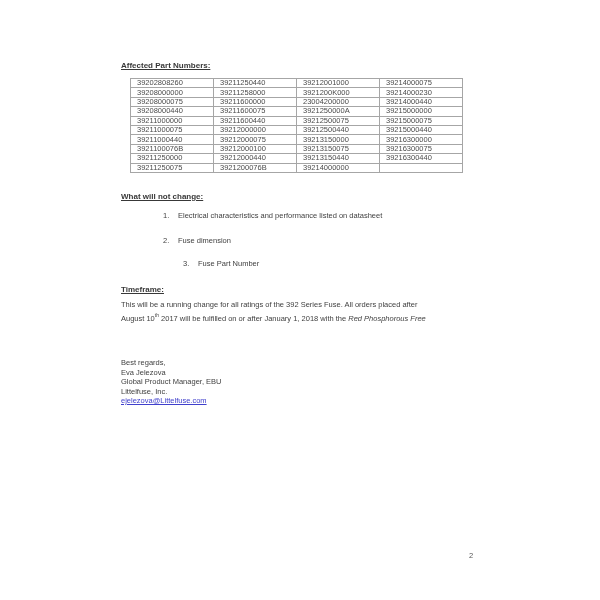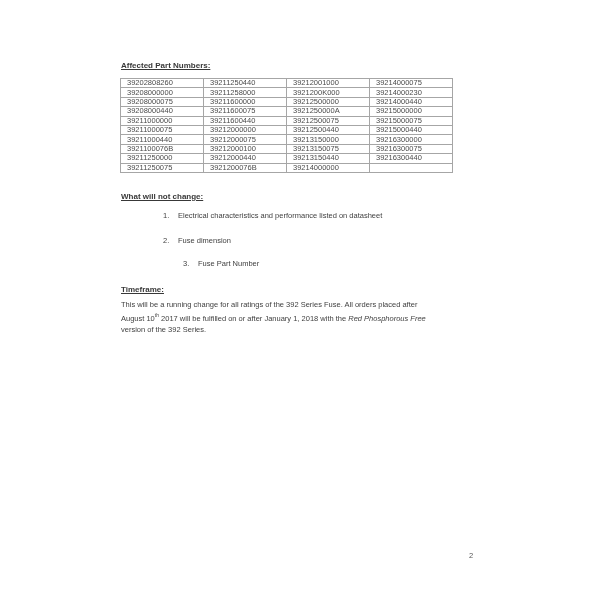--- a/index.html
+++ b/index.html
@@ -9,21 +9,21 @@
   }
   .h {
     position:absolute; font-size:8px; font-weight:bold;
     text-decoration:underline; white-space:nowrap; color:#383838;
   }
   .h1 { left:121px; top:61px; }
   .h2 { left:121px; top:192px; }
   .h3 { left:121px; top:285px;text-decoration:underline; }
 
   table.pn {
-    position:absolute; left:120px; top:78px; width:333px;
+    position:absolute; left:130px; top:78px; width:333px;
     border-collapse:collapse; table-layout:fixed;
   }
   table.pn td {
     border:1px solid #a6a6a6; font-size:7.5px; color:#4a4a4a;
     height:8.4px; line-height:8px; padding:0 2px 0 6px;
     white-space:nowrap; overflow:hidden;
   }
 
   .li { position:absolute; left:150px; font-size:7.5px; white-space:nowrap;margin-left:13px; }
   .li .num { display:inline-block; width:15px; }
@@ -59,21 +59,21 @@
         </tr>
         <tr>
           <td>39208000000</td>
           <td>39211258000</td>
           <td>3921200K000</td>
           <td>39214000230</td>
         </tr>
         <tr>
           <td>39208000075</td>
           <td>39211600000</td>
-          <td>39212500000</td>
+          <td>23004200000</td>
           <td>39214000440</td>
         </tr>
         <tr>
           <td>39208000440</td>
           <td>39211600075</td>
           <td>3921250000A</td>
           <td>39215000000</td>
         </tr>
         <tr>
           <td>39211000000</td>
@@ -124,20 +124,26 @@
   </div>
   <div class="li li3">
     <span class="num">3.</span><span>Fuse Part Number</span>
   </div>
 
   <div class="h h3">Timeframe:</div>
 
   <div class="para p1">
     <div class="pline">This will be a running change for all ratings of the 392 Series Fuse. All orders placed after</div>
     <div class="pline"><span>August 10</span><sup>th</sup><span> 2017 will be fulfilled on or after January 1, 2018 with the </span><i>Red Phosphorous Free</i></div>
-    <div class="pline">version of the 392 Series.</div>
   </div>
 
 
+  <div class="sig">
+    <div>Best regards,</div>
+    <div>Eva Jelezova</div>
+    <div>Global Product Manager, EBU</div>
+    <div>Littelfuse, Inc.</div>
+    <div><a class="email" href="#">ejelezova@Littelfuse.com</a></div>
+  </div>
 
   <div class="pagenum">2</div>
 
 </div>
 
 </body></html>

